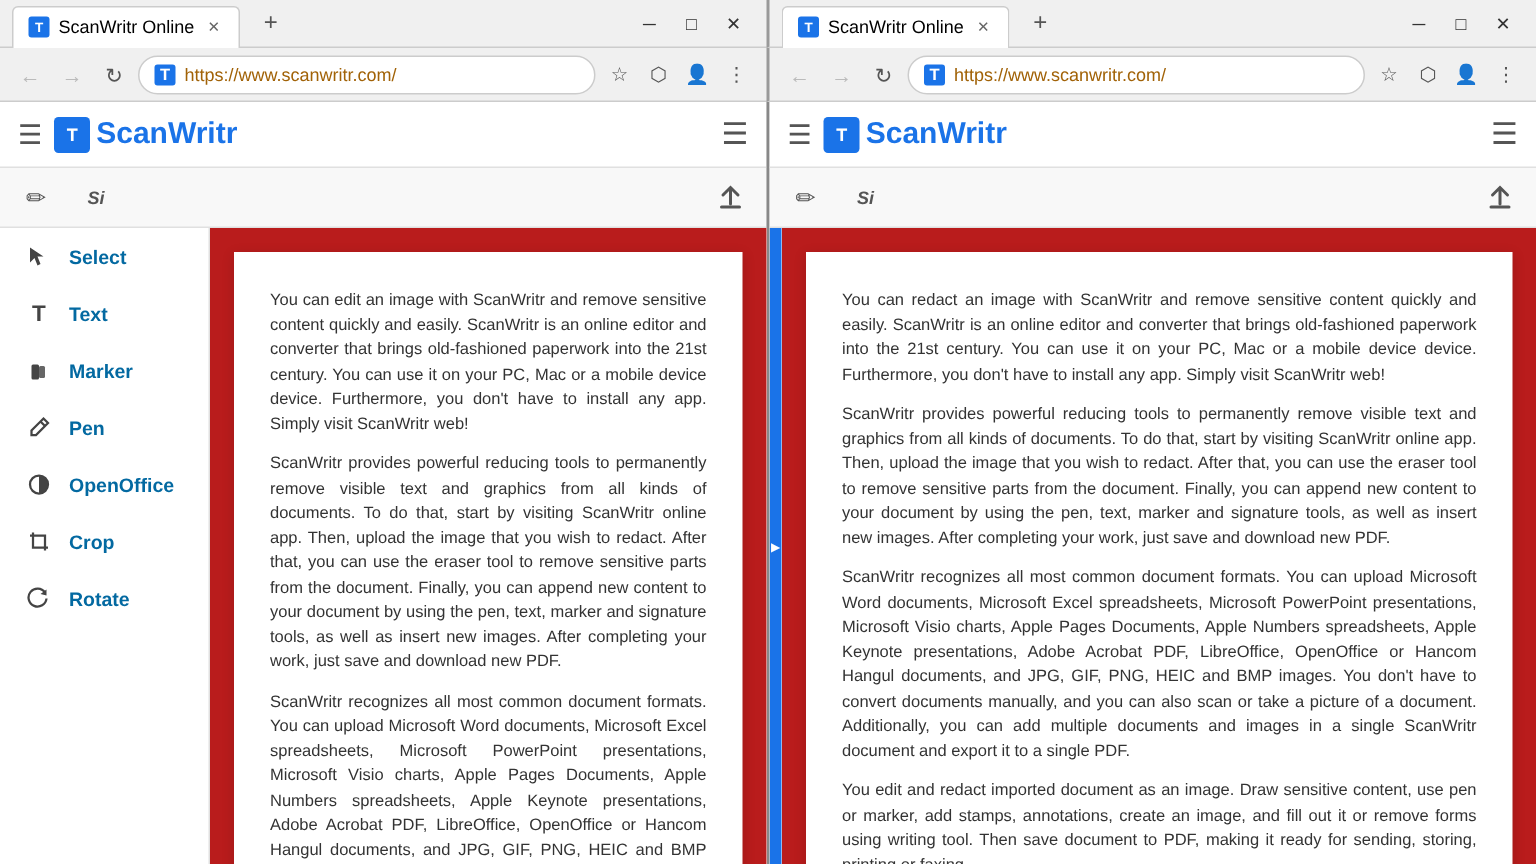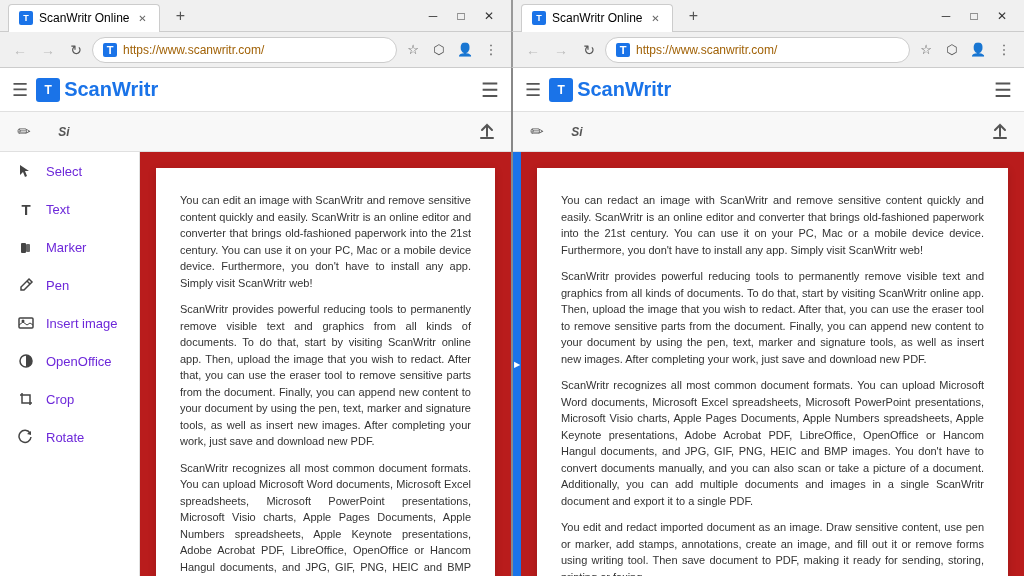--- a/index.html
+++ b/index.html
@@ -283,22 +283,22 @@
       height: 20px;
       display: flex;
       align-items: center;
       justify-content: center;
       font-size: 14px;
       color: #444;
       flex-shrink: 0;
     }
     .sidebar-item-label {
       font-size: 13px;
-      color: #6d28d9;
-      font-weight: 400;
+      color: #0369a1;
+      font-weight: 700;
     }
 
     
     .doc-area {
       flex: 1;
       background: #b91c1c;
       overflow-y: auto;
       padding: 16px;
     }
     .doc-page {
@@ -450,30 +450,20 @@
             <div class="sidebar-item-icon">
               <svg width="16" height="16" viewBox="0 0 16 16">
                 <path d="M11 2 L14 5 L6 13 L3 13 L3 10 Z" fill="none" stroke="#444" stroke-width="1.5"></path>
                 <path d="M9 4 L12 7" stroke="#444" stroke-width="1.5"></path>
               </svg>
             </div>
             <span class="sidebar-item-label">Pen</span>
           </div>
 
 
-          <div class="sidebar-item">
-            <div class="sidebar-item-icon">
-              <svg width="16" height="16" viewBox="0 0 16 16">
-                <rect x="1" y="3" width="14" height="10" rx="1" fill="none" stroke="#444" stroke-width="1.5"></rect>
-                <circle cx="5" cy="6" r="1.5" fill="#444"></circle>
-                <path d="M1 10 L5 7 L9 10 L12 8 L15 10" stroke="#444" stroke-width="1" fill="none"></path>
-              </svg>
-            </div>
-            <span class="sidebar-item-label">Insert image</span>
-          </div>
 
           <div class="sidebar-item">
             <div class="sidebar-item-icon">
               <svg width="16" height="16" viewBox="0 0 16 16">
                 <circle cx="8" cy="8" r="6" fill="none" stroke="#444" stroke-width="1.5"></circle>
                 <path d="M8 2 A6 6 0 0 1 8 14 Z" fill="#444"></path>
               </svg>
             </div>
             <span class="sidebar-item-label">OpenOffice</span>
           </div>

